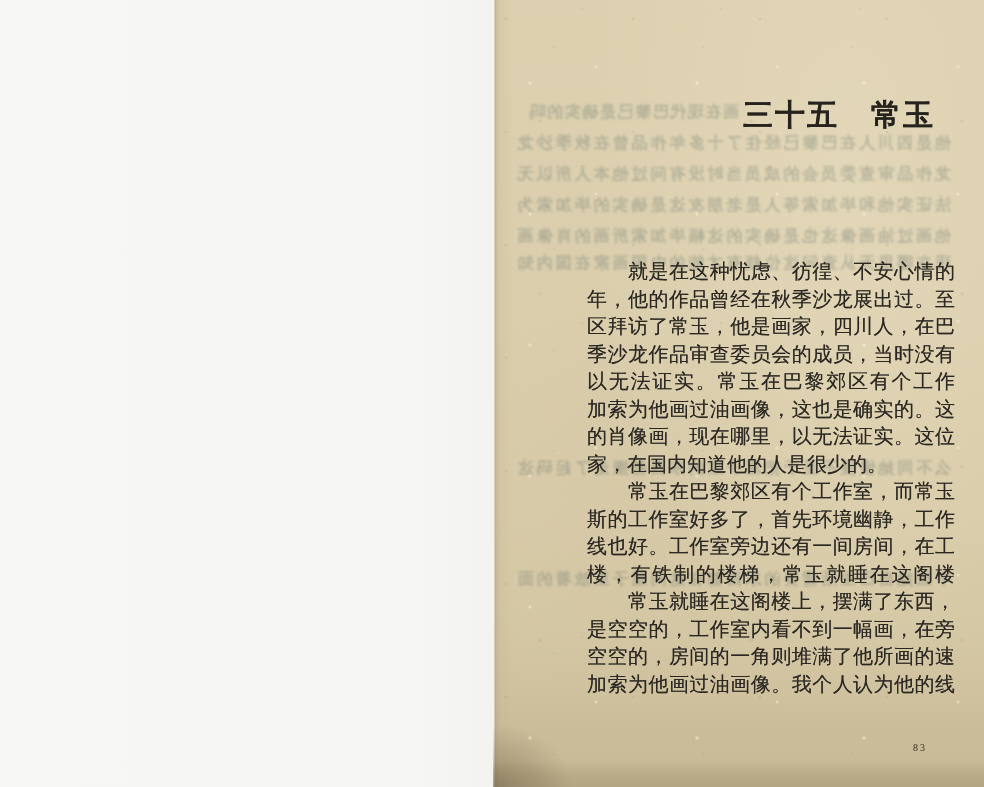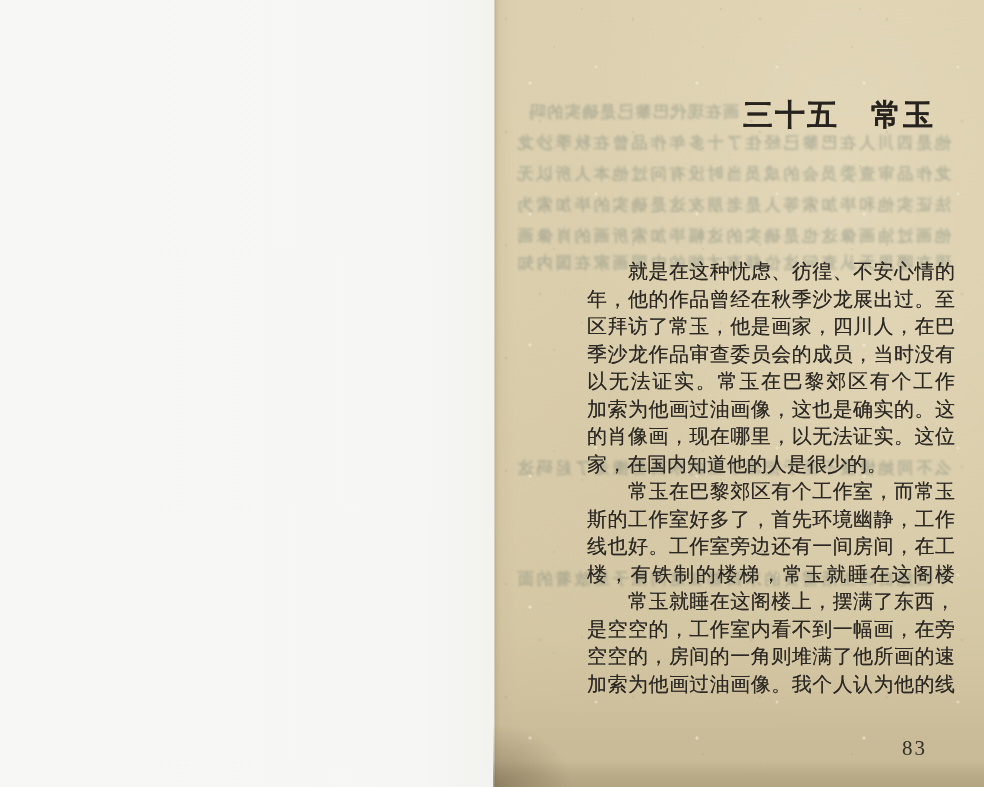--- a/index.html
+++ b/index.html
@@ -72,21 +72,21 @@
     height:27.5px;line-height:27.5px;font-size:20px;
     color:#2b2824;
     text-align:justify;text-align-last:justify;
     text-shadow:0 0 0.4px rgba(43,40,36,0.65);
     overflow:hidden;
     margin-left:44px;
   }
   .body-text > div.flush{text-align-last:left;}
   .page-number{
     position:absolute;top:739px;right:57px;z-index:2;
-    font-size:21px;line-height:18px;letter-spacing:2px;color:#332f29;
+    font-size:10px;line-height:18px;letter-spacing:2px;color:#332f29;
   }
 </style>
 </head>
 <body>
 
 <div class="screen">
 
   <div class="scan-background"></div>
 
   <div class="book-page">

